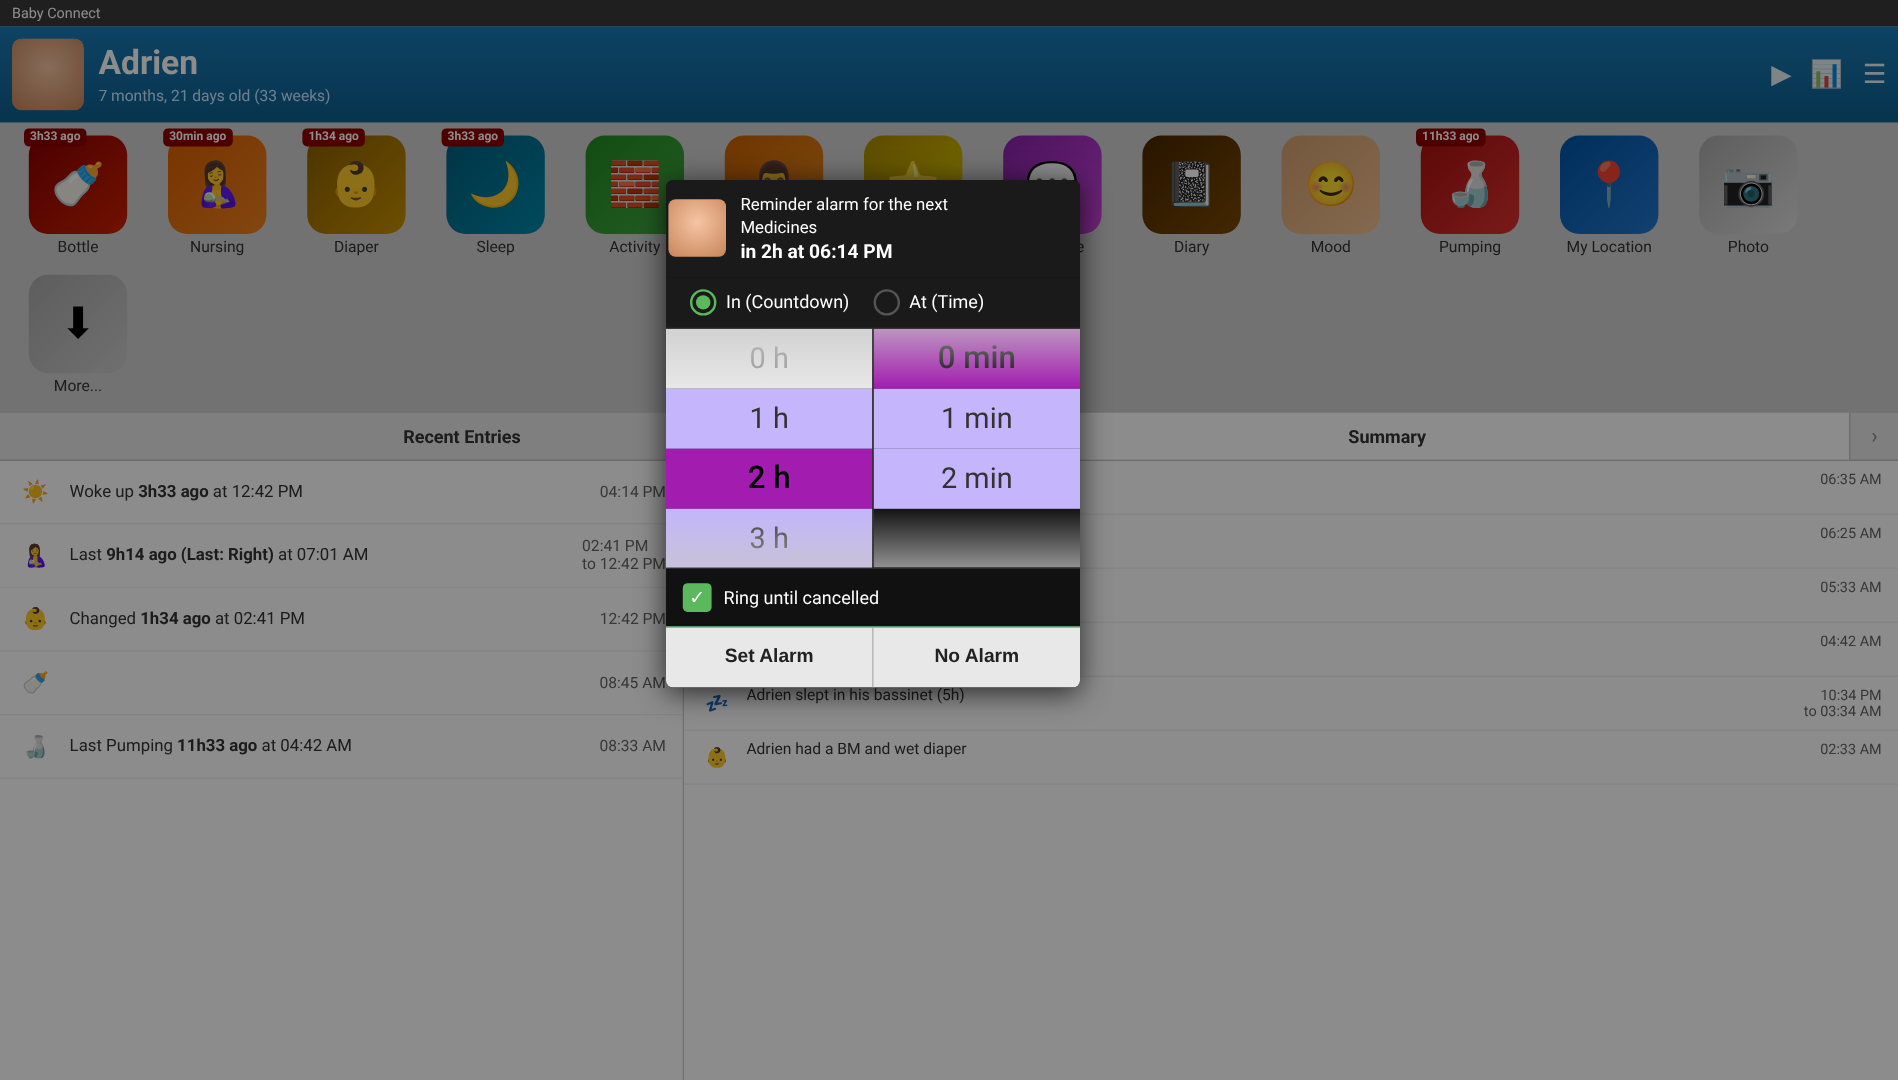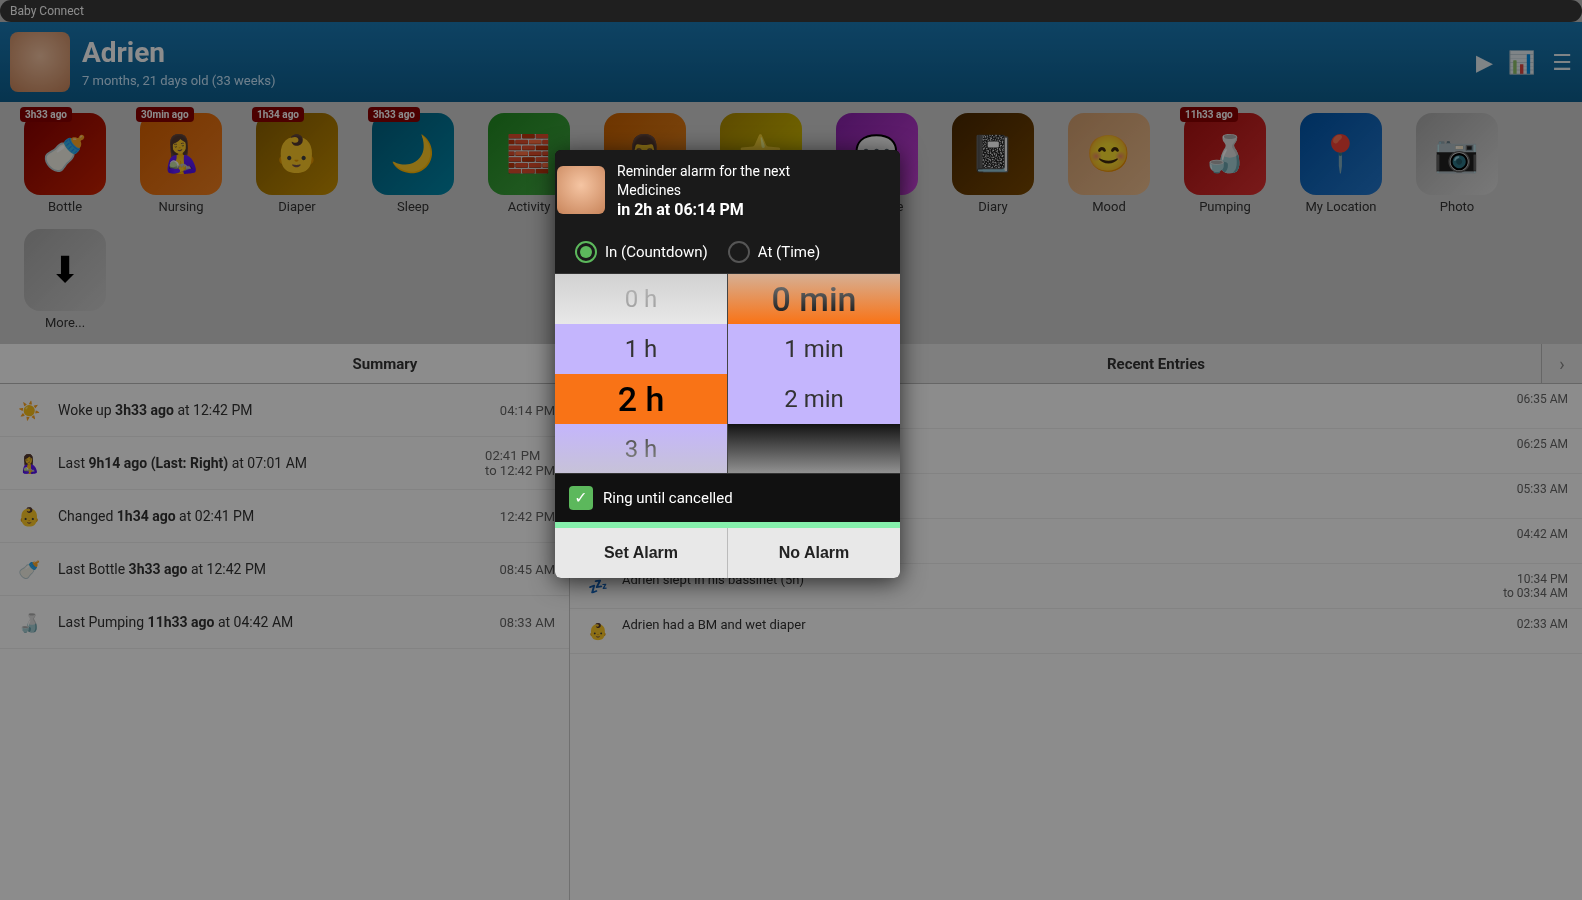--- a/index.html
+++ b/index.html
@@ -12,21 +12,20 @@
       position: relative;
     }
 
     
     #title-bar {
       height: 22px;
       background: #3a3a3a;
       display: flex;
       align-items: center;
       padding: 0 10px;
-      border-radius: 11px;
     }
     #title-bar span {
       color: #fff;
       font-size: 12px;
     }
 
     
     #header {
       height: 80px;
       background: linear-gradient(to bottom, #1a7ab5, #0d5f8f);
@@ -325,23 +324,23 @@
     .picker-item {
       height: 50px;
       display: flex;
       align-items: center;
       justify-content: center;
       font-size: 24px;
       color: #333;
       background: #c4b5fd;
     }
     .picker-item.selected {
-      background: #f97316;
+      background: #a21caf;
       color: #000;
-      font-size: 34px;
+      font-size: 26px;
       font-weight: 500;
     }
     .picker-item.dim {
       color: #999;
       background: #e8e8e8;
     }
     
     .picker-fade-top {
       position: absolute;
       top: 0; left: 0; right: 0;
@@ -379,21 +378,21 @@
       flex-shrink: 0;
     }
     .ring-label {
       color: #fff;
       font-size: 15px;
     }
 
     
     #modal-buttons {
       display: flex;
-      border-top: 6px solid #86efac;
+      border-top: 1px solid #86efac;
     }
     .modal-btn {
       flex: 1;
       padding: 16px;
       text-align: center;
       font-size: 16px;
       font-weight: bold;
       cursor: pointer;
       background: #e8e8e8;
       color: #222;
@@ -527,25 +526,25 @@
     </div>
     <div class="app-icon">
       <div class="app-icon-img bg-light-gray">
         <span>⬇</span>
       </div>
       <div class="app-icon-label">More...</div>
     </div>
   </div>
 
 <div id="tabs">
+  <div class="tab">
+    <span>Recent Entries</span>
+  </div>
   <div class="tab active">
     <span>Summary</span>
-  </div>
-  <div class="tab">
-    <span>Recent Entries</span>
   </div>
   <div class="tab-arrow">›</div>
 </div>
 
 <div id="main-content">
   <div id="left-panel">
       <div class="summary-item">
         <div class="summary-item-icon">☀️</div>
         <div class="summary-item-text">Woke up <b>3h33 ago</b> at 12:42 PM</div>
         <div class="summary-time" style="white-space: pre;">04:14 PM</div>
@@ -556,21 +555,20 @@
         <div class="summary-time" style="white-space: pre;">02:41 PM
 to 12:42 PM</div>
       </div>
       <div class="summary-item">
         <div class="summary-item-icon">👶</div>
         <div class="summary-item-text">Changed <b>1h34 ago</b> at 02:41 PM</div>
         <div class="summary-time" style="white-space: pre;">12:42 PM</div>
       </div>
       <div class="summary-item">
         <div class="summary-item-icon">🍼</div>
-        <div class="summary-item-text">Last Bottle <b>3h33 ago</b> at 12:42 PM</div>
         <div class="summary-time" style="white-space: pre;">08:45 AM</div>
       </div>
       <div class="summary-item">
         <div class="summary-item-icon">🍶</div>
         <div class="summary-item-text">Last Pumping <b>11h33 ago</b> at 04:42 AM</div>
         <div class="summary-time" style="white-space: pre;">08:33 AM</div>
       </div>
     </div>
   <div id="right-panel">
       <div class="entry-row">

